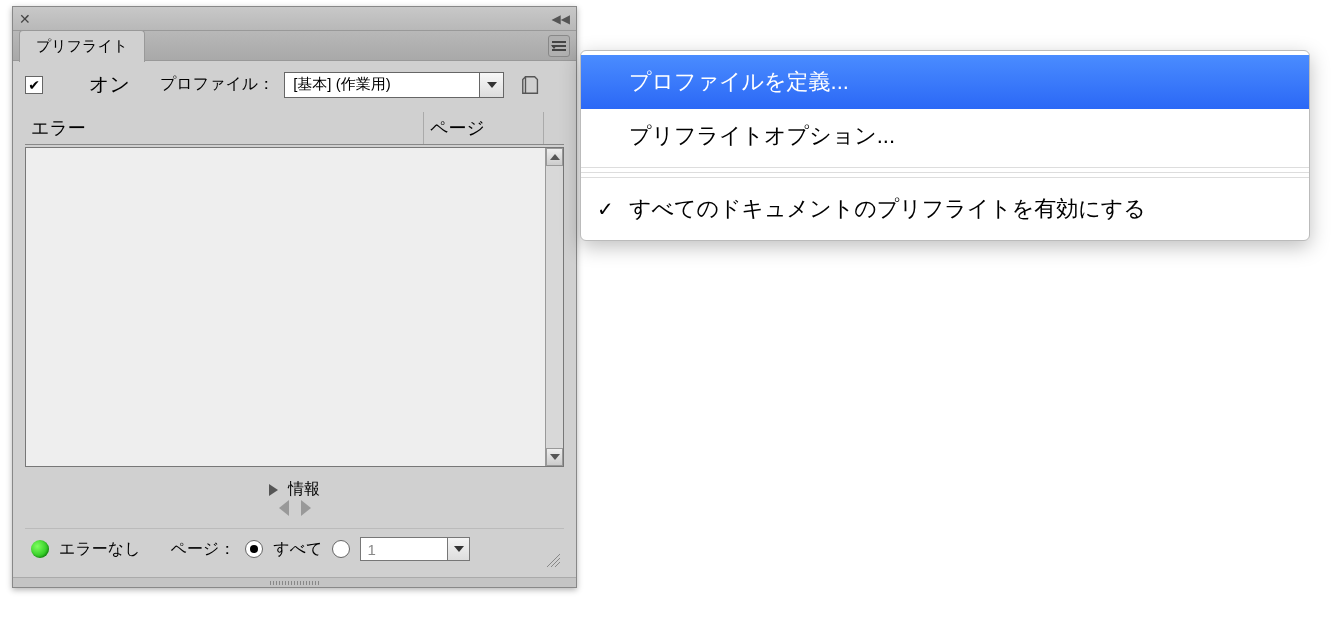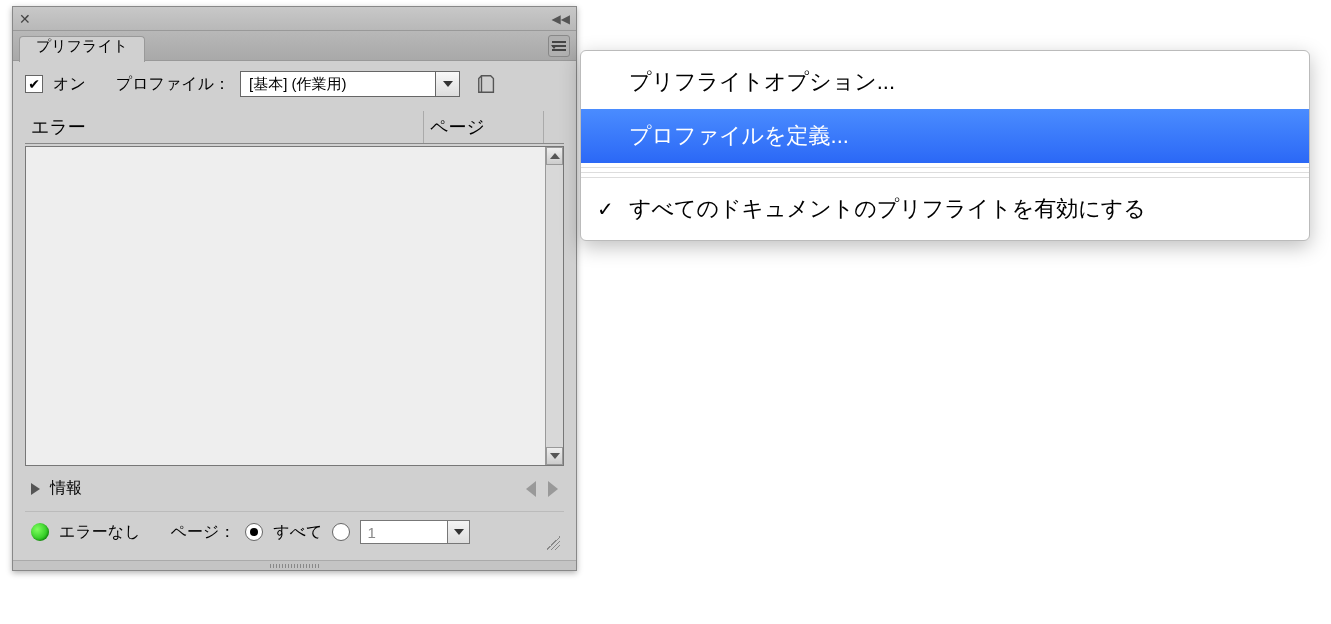--- a/index.html
+++ b/index.html
@@ -29,21 +29,21 @@
     
     .panel-tabs {
       height: 30px;
       background: linear-gradient(#b8b8b8, #a8a8a8);
       display: flex;
       align-items: flex-end;
       padding-left: 6px;
       position: relative;
     }
     .tab {
-      padding: 0 16px 6px 16px;
+      padding: 6px 16px 6px 16px;
       background: #d0d0d0;
       border: 1px solid #999;
       border-bottom: none;
       border-radius: 4px 4px 0 0;
       font-size: 15px;
       position: relative;
       top: 1px;
     }
     .panel-tabs-line {
       position: absolute;
@@ -86,21 +86,21 @@
     .checkbox {
       width: 18px; height: 18px;
       background: #fff;
       border: 1px solid #666;
       display: inline-flex;
       align-items: center;
       justify-content: center;
       cursor: pointer;
     }
     .checkbox .mark { font-size: 14px; color: #000; line-height: 1; }
-    .chk-label { font-size: 16px; margin-right: 20px; }
+    .chk-label { font-size: 20px; margin-right: 20px; margin-left: 36px; }
     .lbl { font-size: 16px; }
     
     .dropdown {
       display: inline-flex;
       align-items: center;
       height: 26px;
       border: 1px solid #666;
       background: #fff;
       min-width: 220px;
       cursor: pointer;
@@ -156,20 +156,21 @@
       cursor: pointer;
     }
     .sb-up { top: 0; }
     .sb-down { bottom: 0; }
     .sb-up .t { width: 0; height: 0; border-bottom: 6px solid #555; border-left: 5px solid transparent; border-right: 5px solid transparent; }
     .sb-down .t { width: 0; height: 0; border-top: 6px solid #555; border-left: 5px solid transparent; border-right: 5px solid transparent; }
     
     .info-row {
       display: flex; align-items: center; padding: 12px 6px;
       justify-content: space-between;
+      flex-direction: column;
     }
     .info-left { display: flex; align-items: center; gap: 10px; }
     .disclosure {
       width: 0; height: 0;
       border-left: 9px solid #555;
       border-top: 6px solid transparent;
       border-bottom: 6px solid transparent;
       cursor: pointer;
     }
     .info-nav { display: flex; gap: 12px; }
@@ -347,25 +348,25 @@
       <span class="grip"></span>
     </div>
   </div>
 
   <div class="drag-handle">
       <span class="dots"></span>
     </div>
 </div>
 
 <div class="menu" id="menu-container">
+    <div class="menu-item selected">
+      <span>プロファイルを定義...</span>
+    </div>
     <div class="menu-item">
       <span>プリフライトオプション...</span>
-    </div>
-    <div class="menu-item selected">
-      <span>プロファイルを定義...</span>
     </div>
     <div class="menu-sep"></div>
     <div class="menu-sep"></div>
     <div class="menu-sep"></div>
     <div class="menu-item">
       <span class="check">✓</span>
       <span>すべてのドキュメントのプリフライトを有効にする</span>
     </div>
   </div>
 

